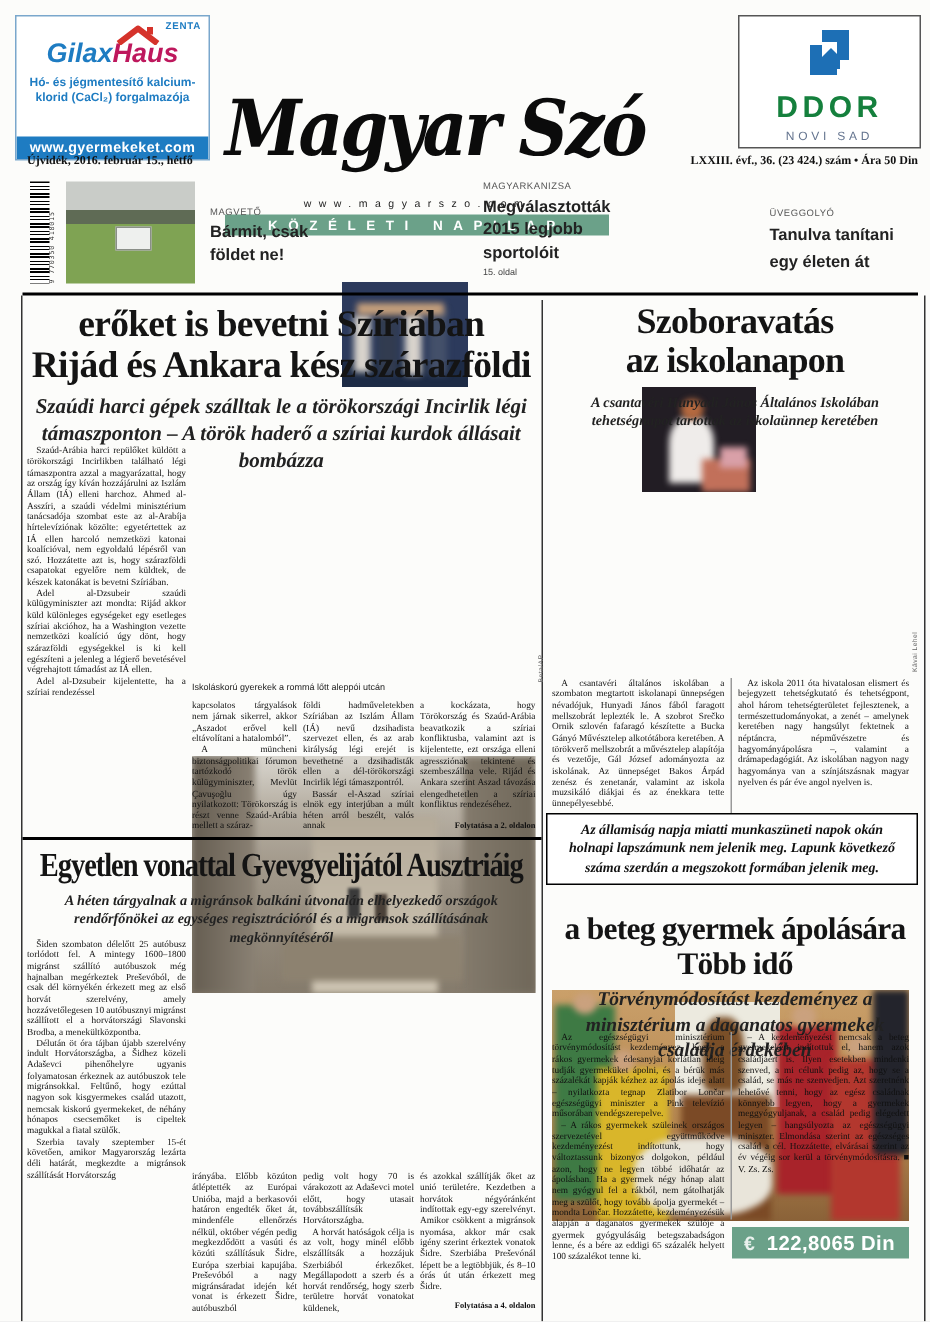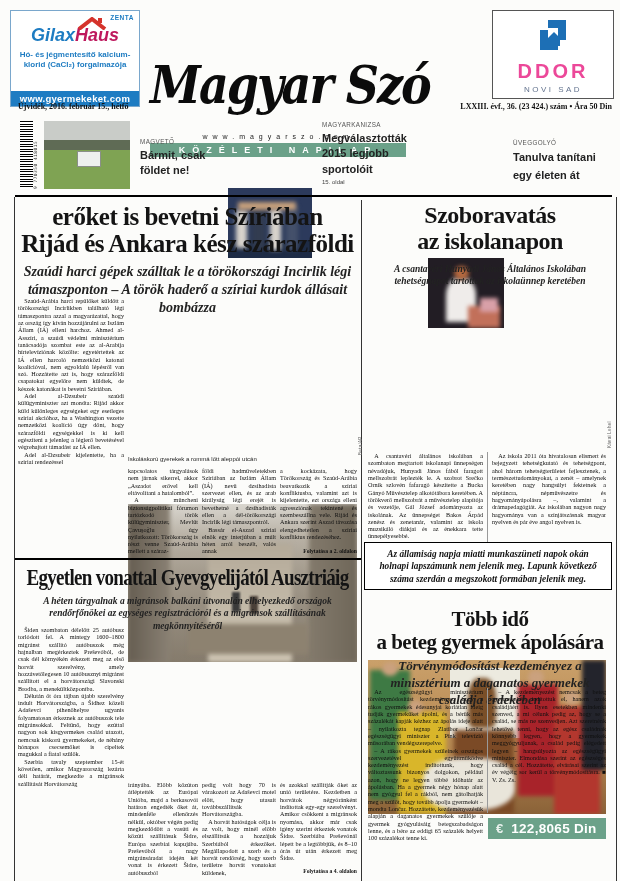--- a/index.html
+++ b/index.html
@@ -10,21 +10,21 @@
   .gilax{border:1px solid #7aa7cc;background:#fff;overflow:hidden;}
   .gilax-city{position:absolute;top:3px;right:5px;font:bold 6.5px "Liberation Sans",sans-serif;color:#1e7cc2;letter-spacing:.5px;}
   .gilax-brand{position:relative;text-align:center;margin-top:14px;font:bold italic 18px "Liberation Sans",sans-serif;font-style:italic;}
   .gb1{color:#1e7cc2;}
   .gb2{color:#be185d;}
   .gilax-roof{position:absolute;top:-11px;left:66px;}
   .gilax-tagline{margin-top:4px;text-align:center;font:bold 8px "Liberation Sans",sans-serif;color:#1e7cc2;line-height:1.25;padding:0 6px;}
   .gilax-url{position:absolute;left:0;right:0;bottom:0;height:15px;background:#1e7cc2;color:#fff;
              font:bold 9.5px "Liberation Sans",sans-serif;text-align:center;line-height:15px;letter-spacing:.3px;}
   .ddor{border:1px solid #555;background:#fff;text-align:center;}
-  .ddor-name{font:bold 20px "Liberation Sans",sans-serif;color:#ec4899;letter-spacing:3px;margin-top:2px;}
+  .ddor-name{font:bold 20px "Liberation Sans",sans-serif;color:#15803d;letter-spacing:3px;margin-top:2px;}
   .ddor-city{font:8px "Liberation Sans",sans-serif;color:#64748f;letter-spacing:2.5px;margin-top:2px;}
   
   .mast-title{font-family:"DejaVu Serif",serif;font-style:italic;font-weight:bold;font-size:46px;
               letter-spacing:-2px;color:#0b0b0b;text-align:center;transform:scaleY(1.12);transform-origin:center top;white-space:nowrap;}
   .mast-site{text-align:center;font:7px "Liberation Sans",sans-serif;color:#222;letter-spacing:5px;}
   .mast-bar{background:#6ba189;color:#fff;text-align:center;font:bold 9px "Liberation Sans",sans-serif;
             letter-spacing:7px;line-height:14px;height:14px;}
   .dateline{font:600 8px "Liberation Serif",serif;color:#111;}
   
   .kicker{font:6.3px "Liberation Sans",sans-serif;color:#555;letter-spacing:.4px;}
@@ -203,22 +203,22 @@
  Délután öt óra tájban újabb szerelvény indult Horvátországba, a Šidhez közeli Adaševci pihenőhelyre ugyanis folyamatosan érkeznek az autóbuszok tele migránsokkal. Feltűnő, hogy ezúttal nagyon sok kisgyermekes család utazott, nemcsak kiskorú gyermekeket, de néhány hónapos csecsemőket is cipeltek magukkal a fiatal szülők.
  Szerbia tavaly szeptember 15-ét követően, amikor Magyarország lezárta déli határát, megkezdte a migránsok szállítását Horvátország</div>
 
   <div class="abs bodycol" style="left:128px;top:781px;width:70px;height:100px;">irányába. Előbb közúton átléptették az Európai Unióba, majd a berkasovói határon engedték őket át, mindenféle ellenőrzés nélkül, október végén pedig megkezdődött a vasúti és közúti szállításuk Šidre, Európa szerbiai kapujába. Preševóból a nagy migránsáradat idején két vonat is érkezett Šidre, autóbuszból</div>
   <div class="abs bodycol" style="left:202px;top:781px;width:74px;height:100px;">pedig volt hogy 70 is várakozott az Adaševci motel előtt, hogy utasait továbbszállítsák Horvátországba.
  A horvát hatóságok célja is az volt, hogy minél előbb elszállítsák a hozzájuk Szerbiából érkezőket. Megállapodott a szerb és a horvát rendőrség, hogy szerb területre horvát vonatokat küldenek,</div>
   <div class="abs bodycol" style="left:280px;top:781px;width:77px;height:85px;">és azokkal szállítják őket az unió területére. Kezdetben a horvátok négyóránként indítottak egy-egy szerelvényt. Amikor csökkent a migránsok nyomása, akkor már csak igény szerint érkeztek vonatok Šidre. Szerbiába Preševónál lépett be a legtöbbjük, és 8–10 órás út után érkezett meg Šidre.</div>
   <div class="abs cont" style="left:280px;top:868px;width:77px;">Folytatása a 4. oldalon</div>
 
   <div class="abs headline" style="left:368px;top:608px;width:244px;font-size:21px;">
+    <div>a beteg gyermek ápolására</div>
     <div>Több idő</div>
-    <div>a beteg gyermek ápolására</div>
   </div>
   <div class="abs subhead" style="left:372px;top:658px;width:236px;font-size:13px;">Törvénymódosítást kezdeményez a minisztérium a daganatos gyermekek családja érdekében</div>
 
   <div class="abs bodycol" style="left:368px;top:688px;width:115px;height:193px;"> Az egészségügyi minisztérium törvénymódosítást kezdeményez, hogy a rákos gyermekek édesanyjai korlátlan ideig tudják gyermeküket ápolni, és a bérük más százalékát kapják kézhez az ápolás ideje alatt – nyilatkozta tegnap Zlatibor Lončar egészségügyi miniszter a Pink televízió műsorában vendégszerepelve.
  – A rákos gyermekek szüleinek országos szervezetével együttműködve kezdeményezést indítottunk, hogy változtassunk bizonyos dolgokon, például azon, hogy ne legyen többé időhatár az ápolásban. Ha a gyermek négy hónap alatt nem gyógyul fel a rákból, nem gátolhatják meg a szülőt, hogy tovább ápolja gyermekét – mondta Lončar. Hozzátette, kezdeményezésük alapján a daganatos gyermekek szülője a gyermek gyógyulásáig betegszabadságon lenne, és a bére az eddigi 65 százalék helyett 100 százalékot tenne ki.</div>
   <div class="abs colrule" style="left:487px;top:688px;height:125px;"></div>
   <div class="abs bodycol" style="left:492px;top:688px;width:114px;height:122px;"> – A kezdeményezést nemcsak a beteg gyermekekért indítottuk el, hanem azok családjáért is. Ilyen esetekben mindenki szenved, a mi célunk pedig az, hogy se a család, se más ne szenvedjen. Azt szeretnénk lehetővé tenni, hogy az egész családnak könnyebb legyen, hogy a gyermekek meggyógyuljanak, a család pedig elégedett legyen – hangsúlyozta az egészségügyi miniszter. Elmondása szerint az egészséges család a cél. Hozzátette, elvárásai szerint az év végéig sor kerül a törvénymódosításra. ■ V. Zs. Zs.</div>
 
   <div class="abs curbar" style="left:488px;top:818px;width:118px;height:21px;">
     <span class="cur-sym">€</span>

